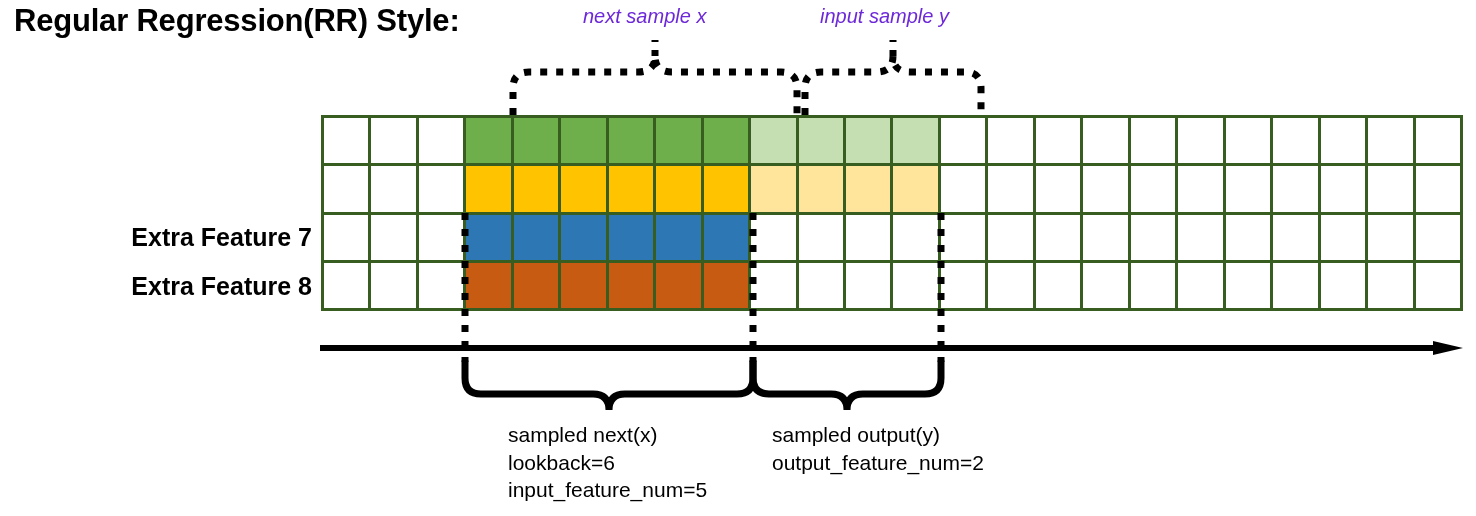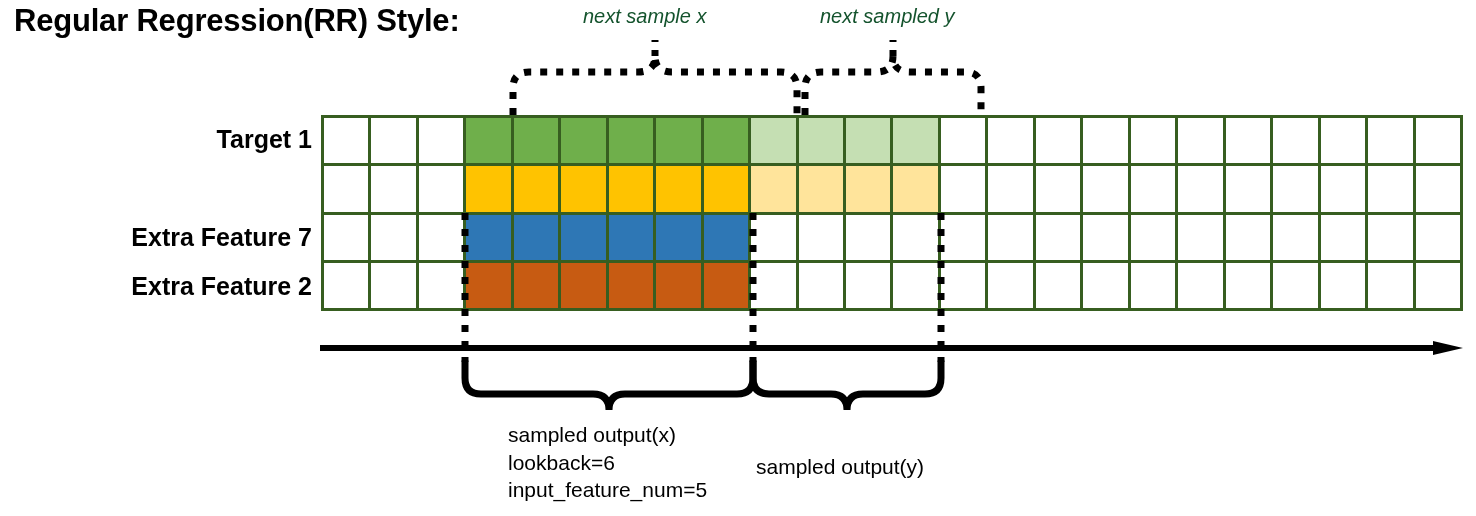--- a/index.html
+++ b/index.html
@@ -14,21 +14,21 @@
   
   .title {
     position: absolute; left: 14px; top: 3px;
     font-size: 31px; font-weight: 700; color: #000;
     letter-spacing: -0.2px; white-space: nowrap;
   }
 
   
   .ann-label {
     position: absolute;
-    font-size: 20px; font-style: italic; color: #14532d;
+    font-size: 20px; font-style: italic; color: #6d28d9;
     white-space: nowrap; text-align: center;
   }
   #ann-x { left: 583px; top: 5px; }
   #ann-y { left: 820px; top: 5px; }
 
   
   .row-label {
     position: absolute; right: 0; width: 100%;
     text-align: right;
     font-size: 25px; font-weight: 700; color: #000;
@@ -72,41 +72,38 @@
     pointer-events: none;
   }
 
   
   .caption {
     position: absolute;
     font-size: 21px; color: #000; line-height: 1.32;
     white-space: nowrap;
   }
   #cap-input  { left: 508px; top: 421px; }
-  #cap-output { left: 756px; top: 421px; margin-top: 32px; }
+  #cap-output { left: 772px; top: 421px; }
   .caption div { display: block; }
 </style>
 </head>
 <body>
 
 <div class="root">
 
   <div class="title">Regular Regression(RR) Style:</div>
 
   <div class="ann-label" id="ann-x">next sample x</div>
-  <div class="ann-label" id="ann-y">next sampled y</div>
-
-  <div class="row-label-wrap" style="top:115px">
-    <span class="row-label" style="position:static">Target 1</span>
-  </div>
+  <div class="ann-label" id="ann-y">input sample y</div>
+
   <div class="row-label-wrap" style="top:213px">
     <span class="row-label" style="position:static">Extra Feature 7</span>
   </div>
   <div class="row-label-wrap" style="top:262px">
-    <span class="row-label" style="position:static">Extra Feature 2</span>
+    <span class="row-label" style="position:static">Extra Feature 8</span>
   </div>
 
   <div class="grid" id="grid" style="grid-template-columns: repeat(24, 1fr); grid-template-rows: repeat(4, 1fr); background: rgb(55, 94, 32);">
       <div class="cell" style="background: rgb(255, 255, 255);"></div>
       <div class="cell" style="background: rgb(255, 255, 255);"></div>
       <div class="cell" style="background: rgb(255, 255, 255);"></div>
       <div class="cell" style="background: rgb(111, 175, 75);"></div>
       <div class="cell" style="background: rgb(111, 175, 75);"></div>
       <div class="cell" style="background: rgb(111, 175, 75);"></div>
       <div class="cell" style="background: rgb(111, 175, 75);"></div>
@@ -236,21 +233,22 @@
     <g fill="none" stroke="#000" stroke-width="7" stroke-linecap="round">
       <path d="M 465,362 L 465,378 Q 465,394 481,394 L 593,394 Q 609,394 609,410 Q 609,394 625,394 L 737,394 Q 753,394 753,378 L 753,362"></path>
     </g>
 
     <g fill="none" stroke="#000" stroke-width="7" stroke-linecap="round">
       <path d="M 753,362 L 753,378 Q 753,394 769,394 L 831,394 Q 847,394 847,410 Q 847,394 863,394 L 925,394 Q 941,394 941,378 L 941,362"></path>
     </g>
   </svg>
 
   <div class="caption" id="cap-input">
-    <div>sampled output(x)</div>
+    <div>sampled next(x)</div>
     <div>lookback=6</div>
     <div>input_feature_num=5</div>
   </div>
   <div class="caption" id="cap-output">
     <div>sampled output(y)</div>
+    <div>output_feature_num=2</div>
   </div>
 
 </div>
 
 </body></html>

